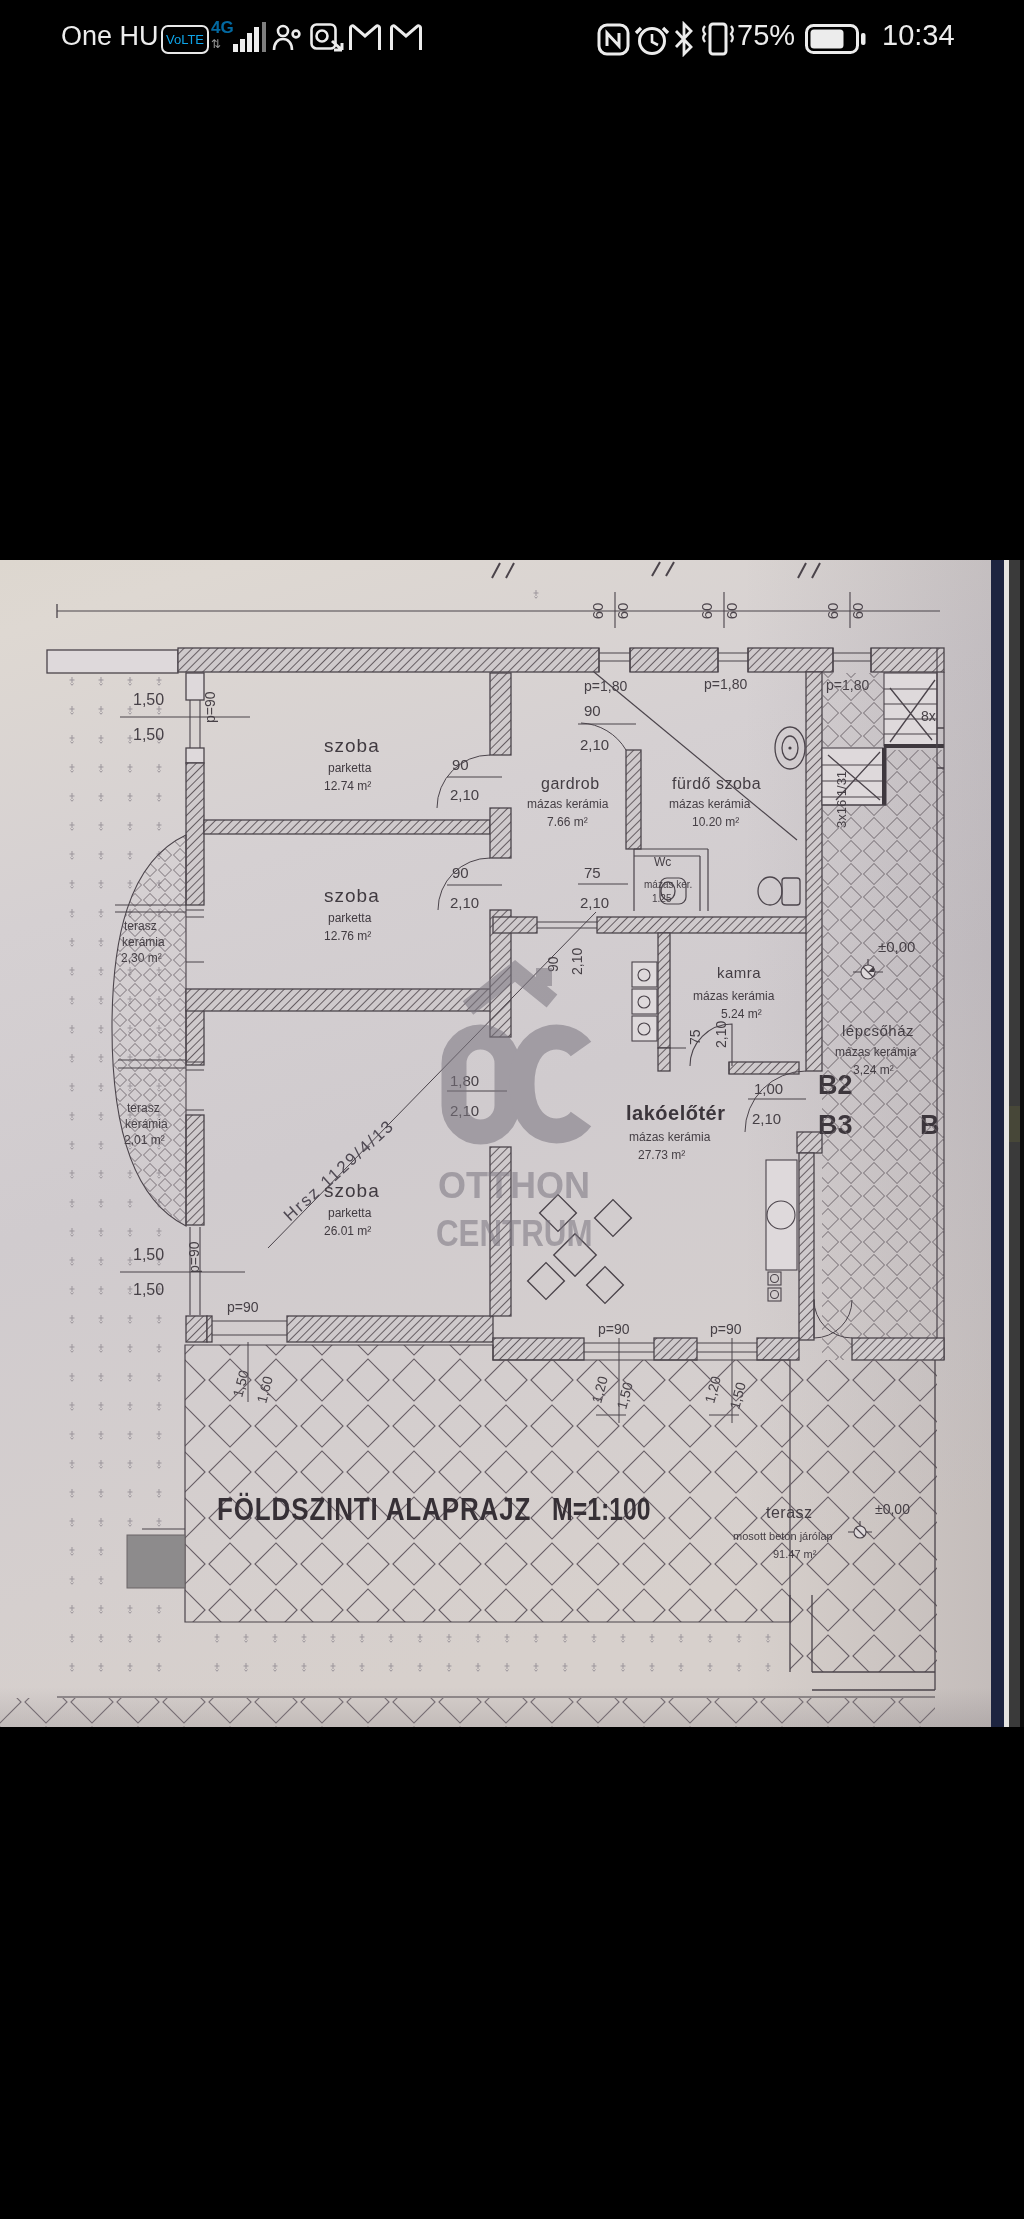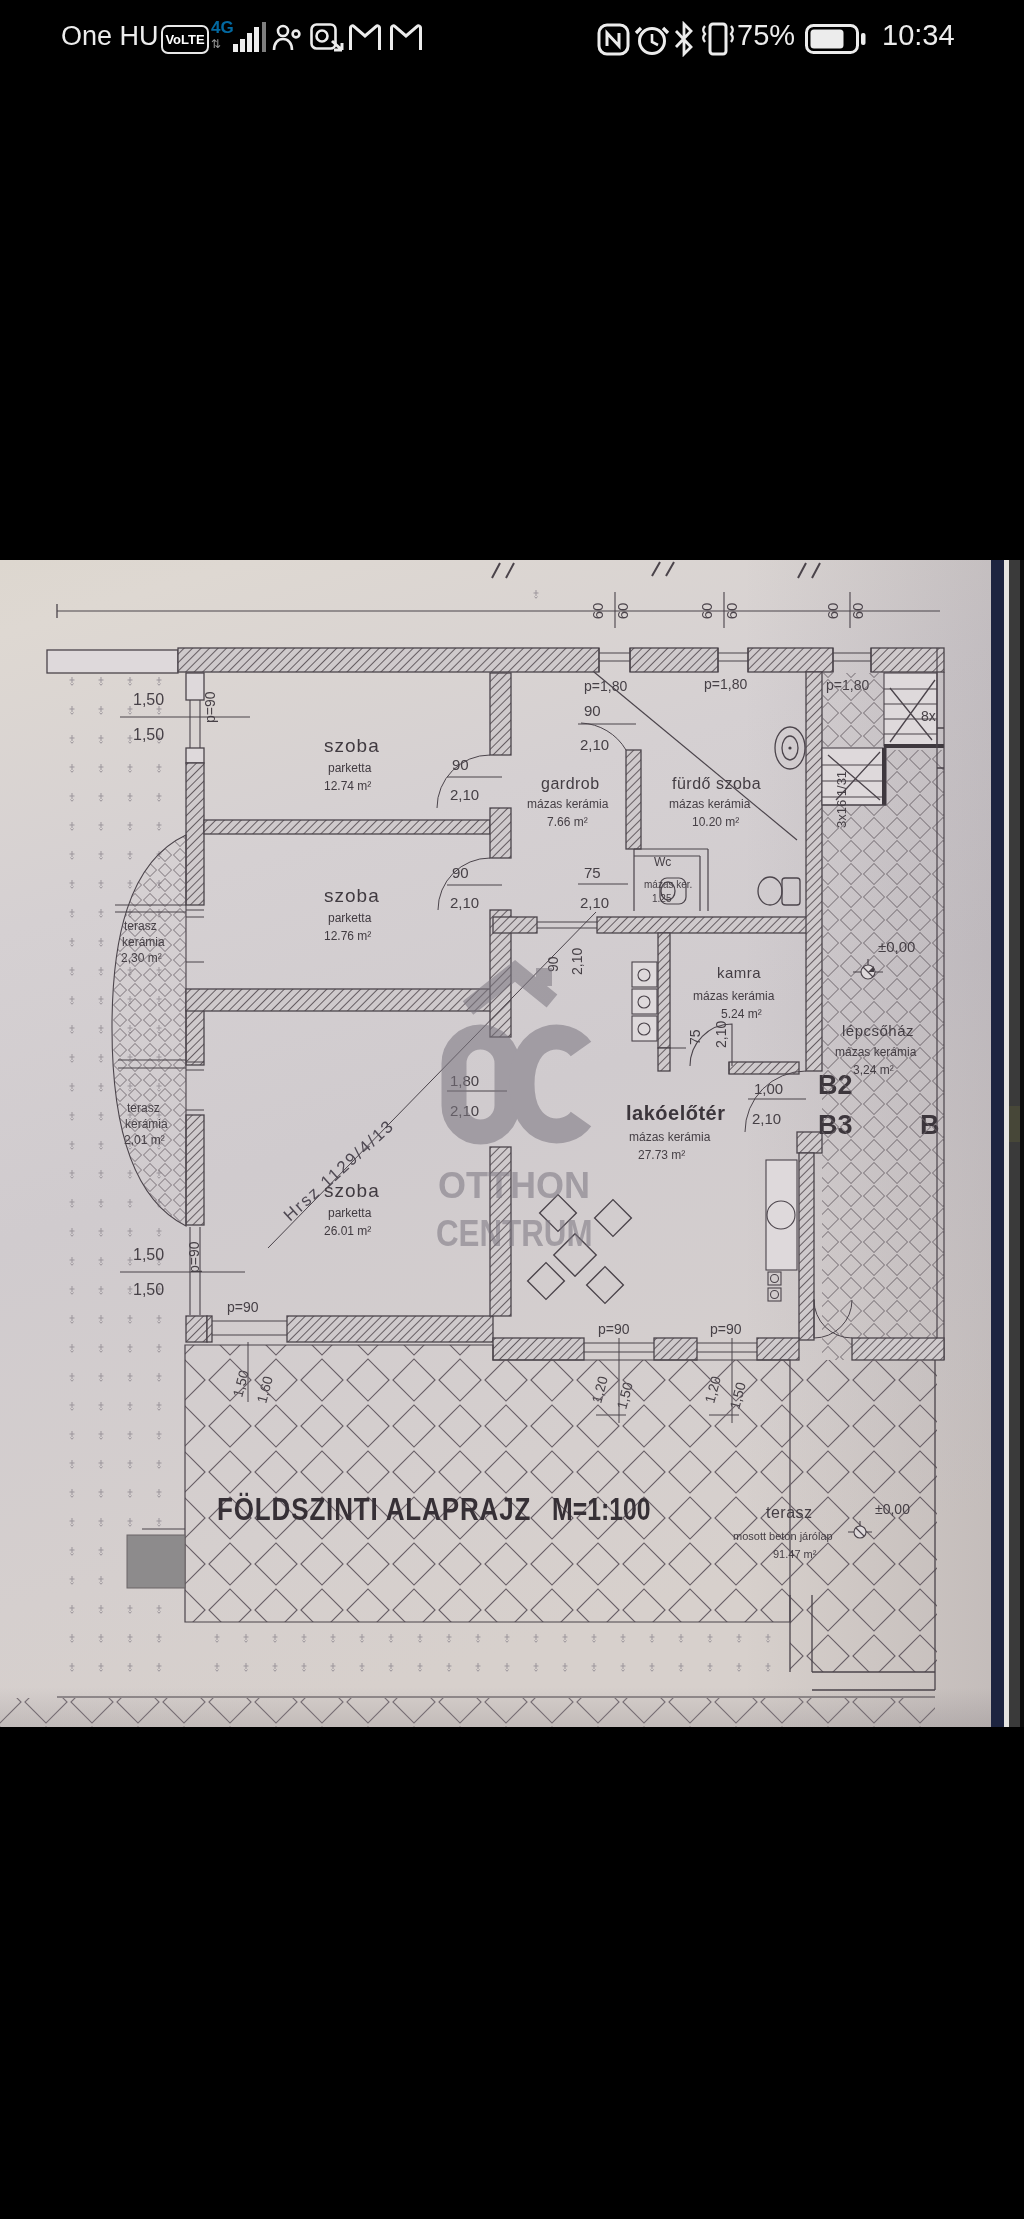--- a/index.html
+++ b/index.html
@@ -8,21 +8,21 @@
 .sbt{position:absolute;font-size:27px;color:#ececec;}
 #photo{position:absolute;left:0;top:560px;width:1024px;height:1167px;}
 </style>
 </head>
 <body>
 <div id="page">
 
   <div id="sb">
     <div class="sbt" style="left:61px;top:21px;">One HU</div>
 
-    <div style="position:absolute;left:161px;top:25px;width:44px;height:25px;border:2.5px solid #e8e8e8;border-radius:7px;color:#ffffff;font-size:13px;font-weight:bold;text-align:center;line-height:25px;">VoLTE</div>
+    <div style="position:absolute;left:161px;top:25px;width:44px;height:25px;border:2.5px solid #e8e8e8;border-radius:7px;color:#0ea5e9;font-size:13px;font-weight:normal;text-align:center;line-height:25px;">VoLTE</div>
 
     <div style="position:absolute;left:211px;top:18px;font-size:17px;font-weight:bold;color:#0369a1;">4G</div>
     <div style="position:absolute;left:211px;top:37px;font-size:12px;color:#9a9a9a;">⇅</div>
 
     <svg style="position:absolute;left:233px;top:22px;" width="36" height="32" viewBox="0 0 36 32">
       <rect x="0" y="22" width="5" height="8" fill="#ececec"></rect>
       <rect x="7" y="17" width="5" height="13" fill="#ececec"></rect>
       <rect x="14" y="11" width="5" height="19" fill="#ececec"></rect>
       <rect x="21" y="5" width="5" height="25" fill="#ececec"></rect>
       <rect x="29" y="0" width="4" height="30" fill="#7e7e7e"></rect>

